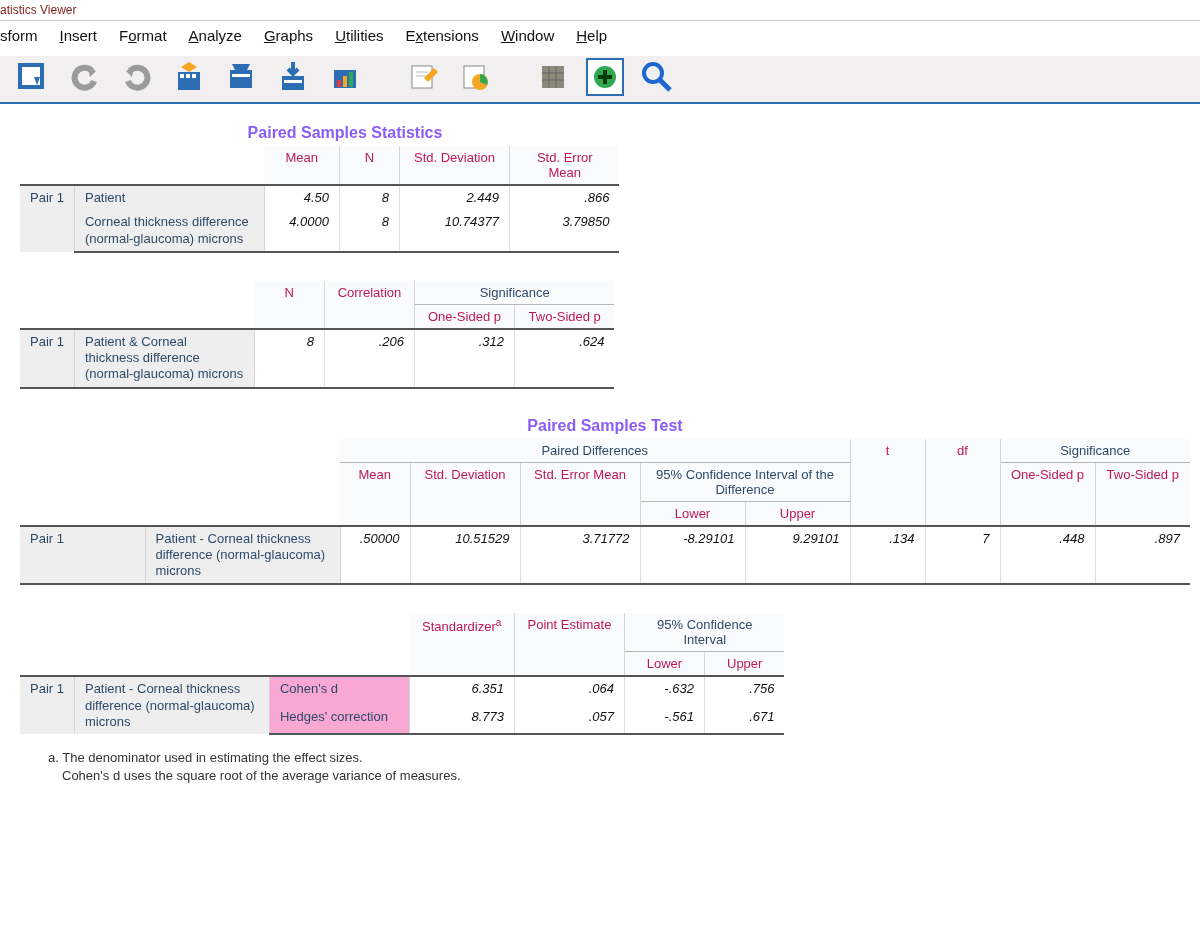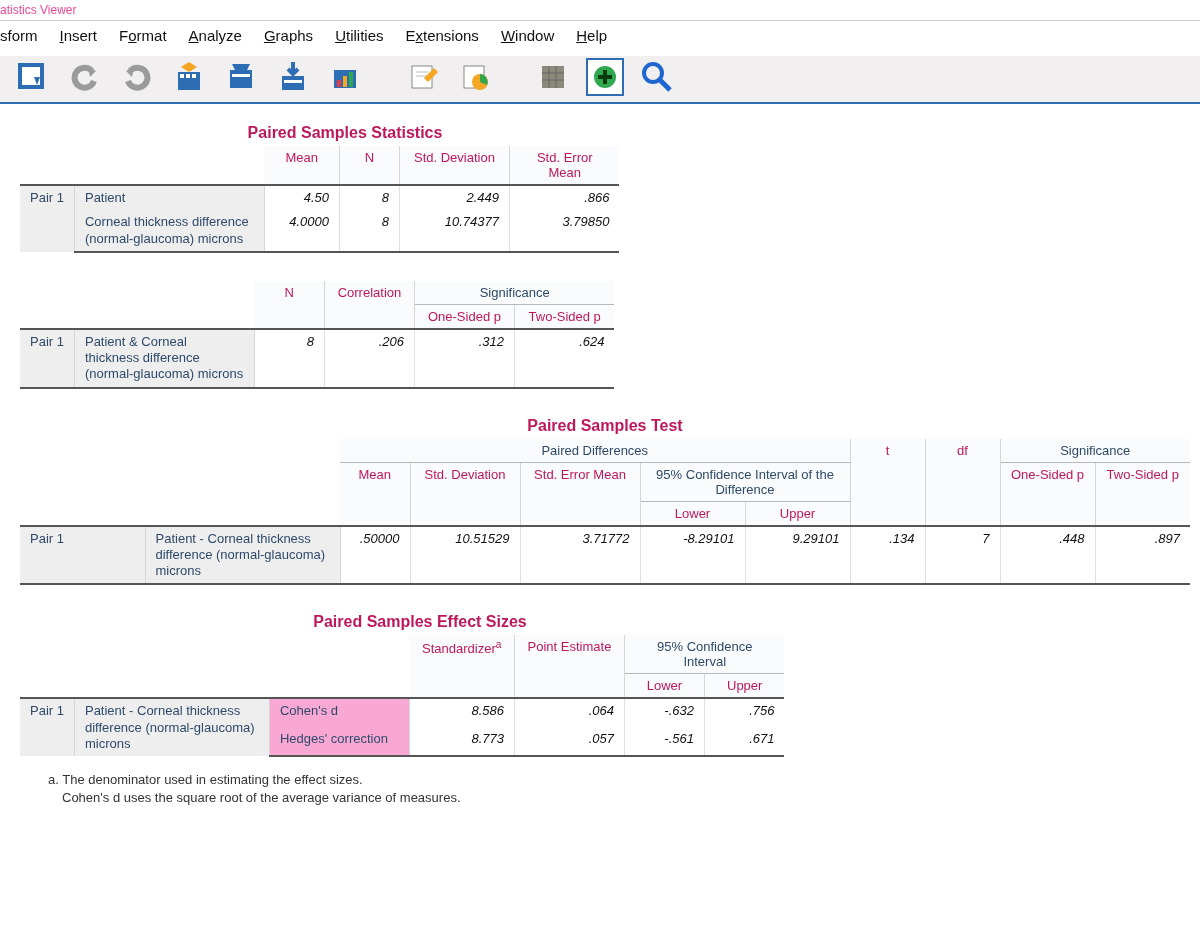--- a/index.html
+++ b/index.html
@@ -7,21 +7,21 @@
     margin: 0;
     font-family: Arial, Helvetica, sans-serif;
     font-size: 13px;
     color: #222;
     background: #fff;
     width: 1200px;
   }
   .titlebar {
     padding: 3px 0 3px 0;
     font-size: 12px;
-    color: #ec4899;
+    color: #7f1d1d;
     border-bottom: 1px solid #ccc;
   }
   .menubar {
     display: flex;
     gap: 22px;
     padding: 6px 0 12px 0;
     font-size: 15px;
     color: #111;
   }
   .menubar .menu-item u { text-decoration: underline; }
@@ -36,21 +36,21 @@
   .tool-btn {
     width: 38px; height: 38px;
     display: flex; align-items: center; justify-content: center;
     border: 1px solid transparent;
   }
   .tool-btn.active { border:2px solid #2d6db3; background:#fff; }
   .content { padding: 14px 0 40px 20px; }
   .tbl-title {
     font-weight: bold;
     font-size: 16px;
-    color: #be185d;
+    color: #8b5cf6;
     text-align: center;
     margin: 6px 0 4px 0;
   }
   table {
     border-collapse: collapse;
     margin-bottom: 28px;
   }
   th, td {
     padding: 4px 10px;
     font-size: 13px;
@@ -311,40 +311,39 @@
         <td class="cell">.134</td>
         <td class="cell">7</td>
         <td class="cell">.448</td>
         <td class="cell">.897</td>
       </tr>
     </tbody>
       </table>
   </div>
 
   <div style="width:800px;">
-    <div class="tbl-title">Paired Samples Effect Sizes</div>
     <table>
       <tbody>
           <tr>
         <th rowspan="2" style="background:#fff;border:none"></th>
         <th rowspan="2" style="background:#fff;border:none;width:195px"></th>
         <th rowspan="2" style="background:#fff;border:none;width:140px"></th>
         <th rowspan="2" class="hdr-sep-r" style="width:105px"><span>Standardizer</span><span class="sup">a</span></th>
         <th rowspan="2" class="hdr-sep-r" style="width:110px">Point Estimate</th>
         <th colspan="2" class="grp-h">95% Confidence Interval</th>
       </tr>
       <tr>
         <th class="hdr-sep-r" style="width:80px">Lower</th>
         <th style="width:80px">Upper</th>
       </tr>
       <tr class="top-border">
         <td rowspan="2" class="row-lbl-main">Pair 1</td>
         <td rowspan="2" class="row-lbl-sub">Patient - Corneal thickness difference (normal-glaucoma) microns</td>
         <td class="row-lbl-sm">Cohen's d</td>
-        <td class="cell">8.586</td>
+        <td class="cell">6.351</td>
         <td class="cell">.064</td>
         <td class="cell">-.632</td>
         <td class="cell">.756</td>
       </tr>
       <tr class="bottom-border">
         <td class="row-lbl-sm">Hedges' correction</td>
         <td class="cell">8.773</td>
         <td class="cell">.057</td>
         <td class="cell">-.561</td>
         <td class="cell">.671</td>

